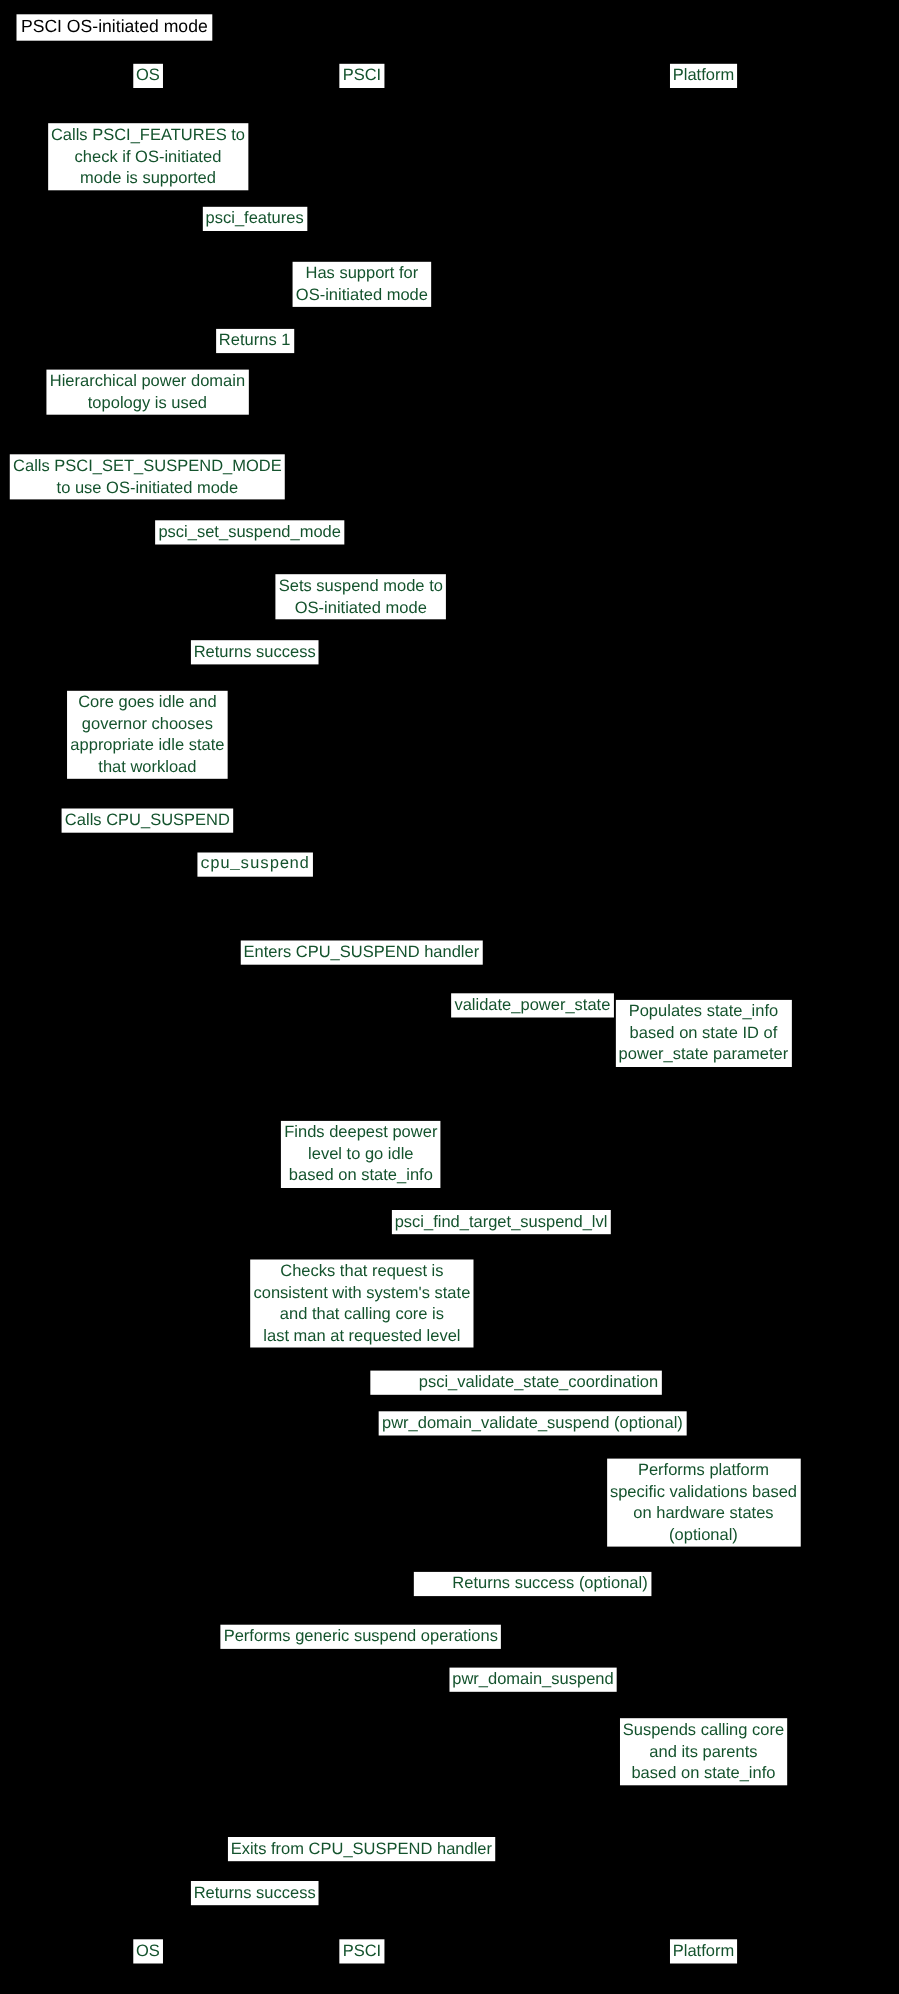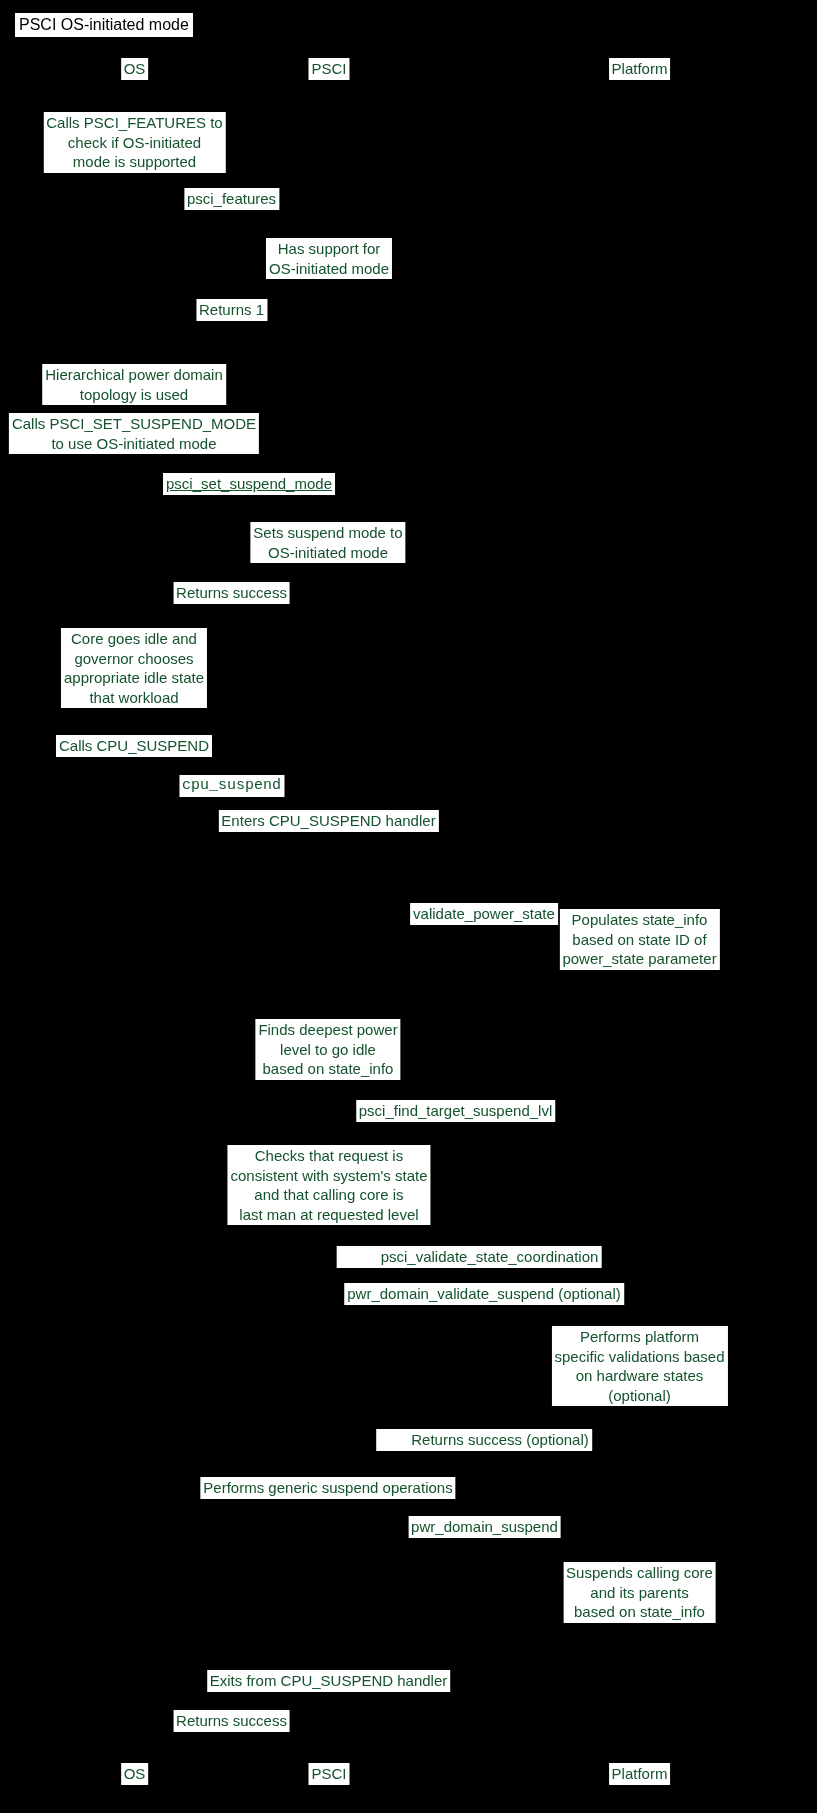--- a/index.html
+++ b/index.html
@@ -51,35 +51,35 @@
       <div class="box actor" style="left: 134.5px; top: 58px;">OS</div>
       <div class="box actor" style="left: 329px; top: 58px;">PSCI</div>
       <div class="box actor" style="left: 639.5px; top: 58px;">Platform</div>
       <div class="box note" style="left: 134.5px; top: 112px;">Calls PSCI_FEATURES to
 check if OS-initiated
 mode is supported</div>
       <div class="box message" style="left: 231.5px; top: 188px;">psci_features</div>
       <div class="box note" style="left: 329px; top: 238px;">Has support for
 OS-initiated mode</div>
       <div class="box message" style="left: 231.5px; top: 299px;">Returns 1</div>
-      <div class="box note" style="left: 134px; top: 364px;">Hierarchical power domain
+      <div class="box note" style="left: 134px; top: 336px;">Hierarchical power domain
 topology is used</div>
       <div class="box note" style="left: 134px; top: 413px;">Calls PSCI_SET_SUSPEND_MODE
 to use OS-initiated mode</div>
-      <div class="box message" style="left: 249px; top: 473px; text-decoration: underline;">psci_set_suspend_mode</div>
+      <div class="box message" style="left: 227px; top: 473px;">psci_set_suspend_mode</div>
       <div class="box note" style="left: 328px; top: 522px;">Sets suspend mode to
 OS-initiated mode</div>
       <div class="box message" style="left: 231.5px; top: 582px;">Returns success</div>
       <div class="box note" style="left: 134px; top: 628px;">Core goes idle and
 governor chooses
 appropriate idle state
 that workload</div>
       <div class="box note" style="left: 134px; top: 735px;">Calls CPU_SUSPEND</div>
       <div class="box message" style="left: 231.5px; top: 775px; font-family: Liberation Mono, monospace;">cpu_suspend</div>
-      <div class="box note" style="left: 328.5px; top: 810px;">Enters CPU_SUSPEND handler</div>
+      <div class="box note" style="left: 328.5px; top: 855px;">Enters CPU_SUSPEND handler</div>
       <div class="box message" style="left: 484px; top: 903px;">validate_power_state</div>
       <div class="box note" style="left: 639.5px; top: 909px;">Populates state_info
 based on state ID of
 power_state parameter</div>
       <div class="box note" style="left: 328px; top: 1019px;">Finds deepest power
 level to go idle
 based on state_info</div>
       <div class="box self-message" style="left: 455.5px; top: 1100px;">psci_find_target_suspend_lvl</div>
       <div class="box note" style="left: 329px; top: 1145px;">Checks that request is
 consistent with system's state

